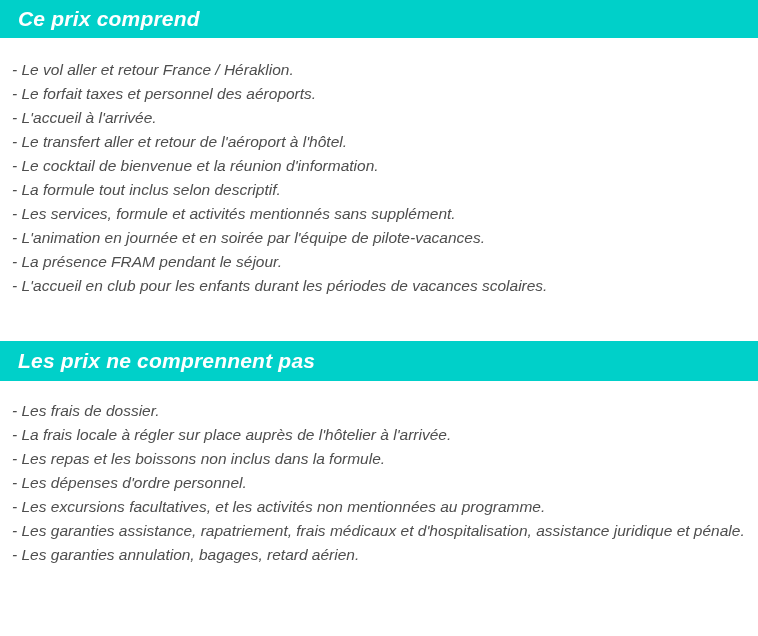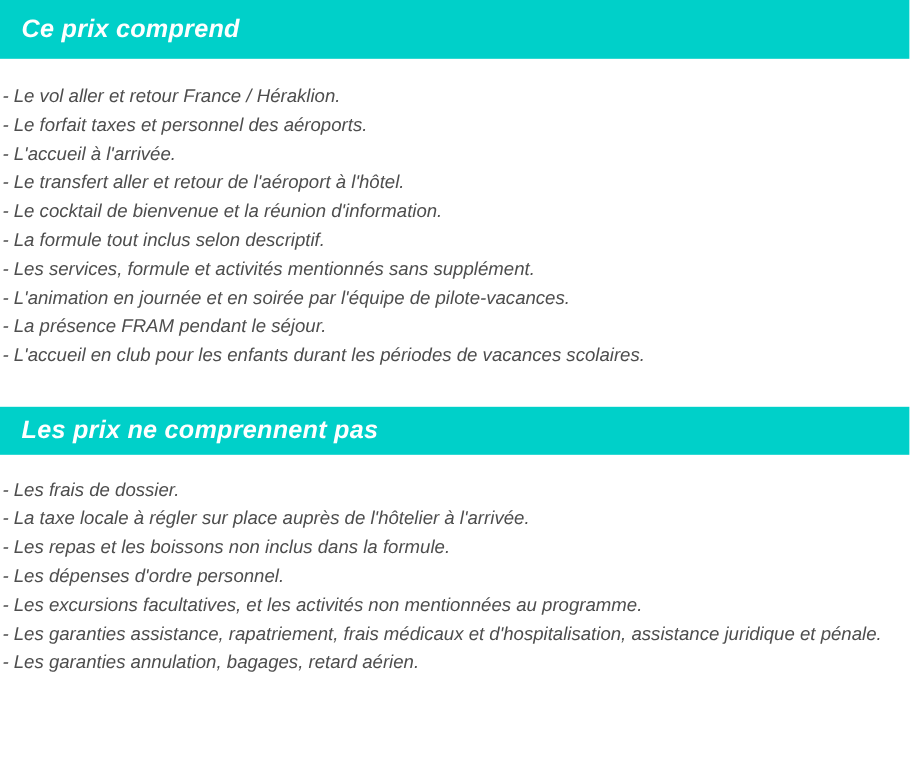--- a/index.html
+++ b/index.html
@@ -16,39 +16,39 @@
   .section-header {
     background: var(--accent, #00D0C9);
     color: var(--header-text, #ffffff);
     display: flex;
     align-items: center;
     padding-left: 18px;
     box-sizing: border-box;
     width: 758px;
   }
   .section-header.first {
-    height: 49px;
+    height: 38px;
   }
   .section-header.second {
     height: 40px;
-    margin-top: 30px;
+    margin-top: 43px;
   }
   .section-title {
     font-style: italic;
     font-weight: bold;
     font-size: 21px;
     letter-spacing: 0.2px;
     white-space: nowrap;
   }
   .item-list {
     color: var(--body-text, #4E4E4E);
     font-style: italic;
     font-size: 15.5px;
     line-height: 24px;
-    padding-left: 2px;
+    padding-left: 12px;
   }
   .item-list.first {
     padding-top: 20px;
   }
   .item-list.second {
     padding-top: 18px;
   }
   .list-item {
     white-space: nowrap;
   }
@@ -73,20 +73,20 @@
       <div class="list-item">- L'accueil en club pour les enfants durant les périodes de vacances scolaires.</div>
     </div>
 </div>
 
 <div class="section">
   <div class="section-header second">
     <span class="section-title">Les prix ne comprennent pas</span>
   </div>
   <div class="item-list second">
       <div class="list-item">- Les frais de dossier.</div>
-      <div class="list-item">- La taxe locale à régler sur place auprès de l'hôtelier à l'arrivée.</div>
+      <div class="list-item">- La frais locale à régler sur place auprès de l'hôtelier à l'arrivée.</div>
       <div class="list-item">- Les repas et les boissons non inclus dans la formule.</div>
       <div class="list-item">- Les dépenses d'ordre personnel.</div>
       <div class="list-item">- Les excursions facultatives, et les activités non mentionnées au programme.</div>
       <div class="list-item">- Les garanties assistance, rapatriement, frais médicaux et d'hospitalisation, assistance juridique et pénale.</div>
       <div class="list-item">- Les garanties annulation, bagages, retard aérien.</div>
     </div>
 </div>
 
 </body></html>

